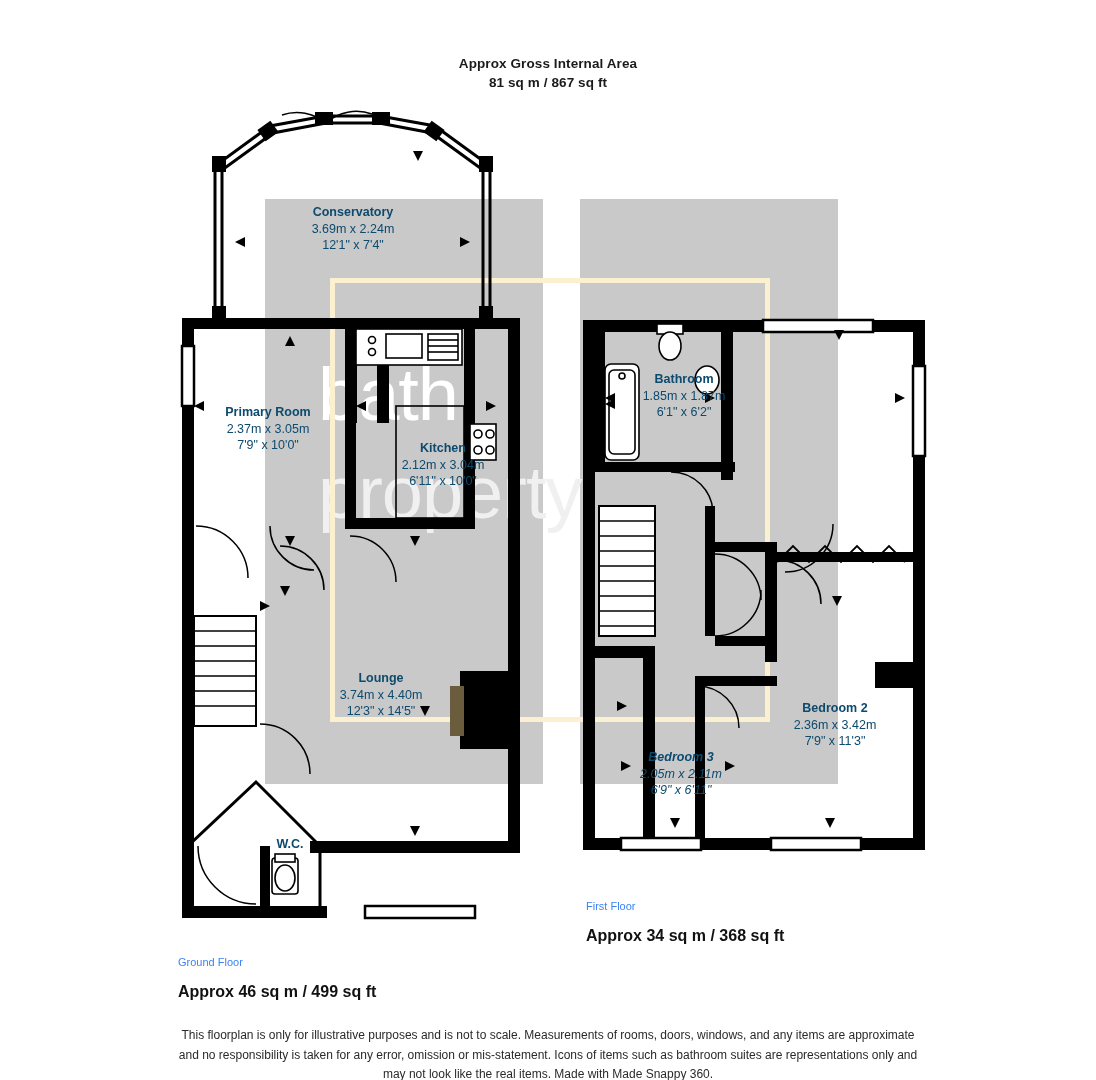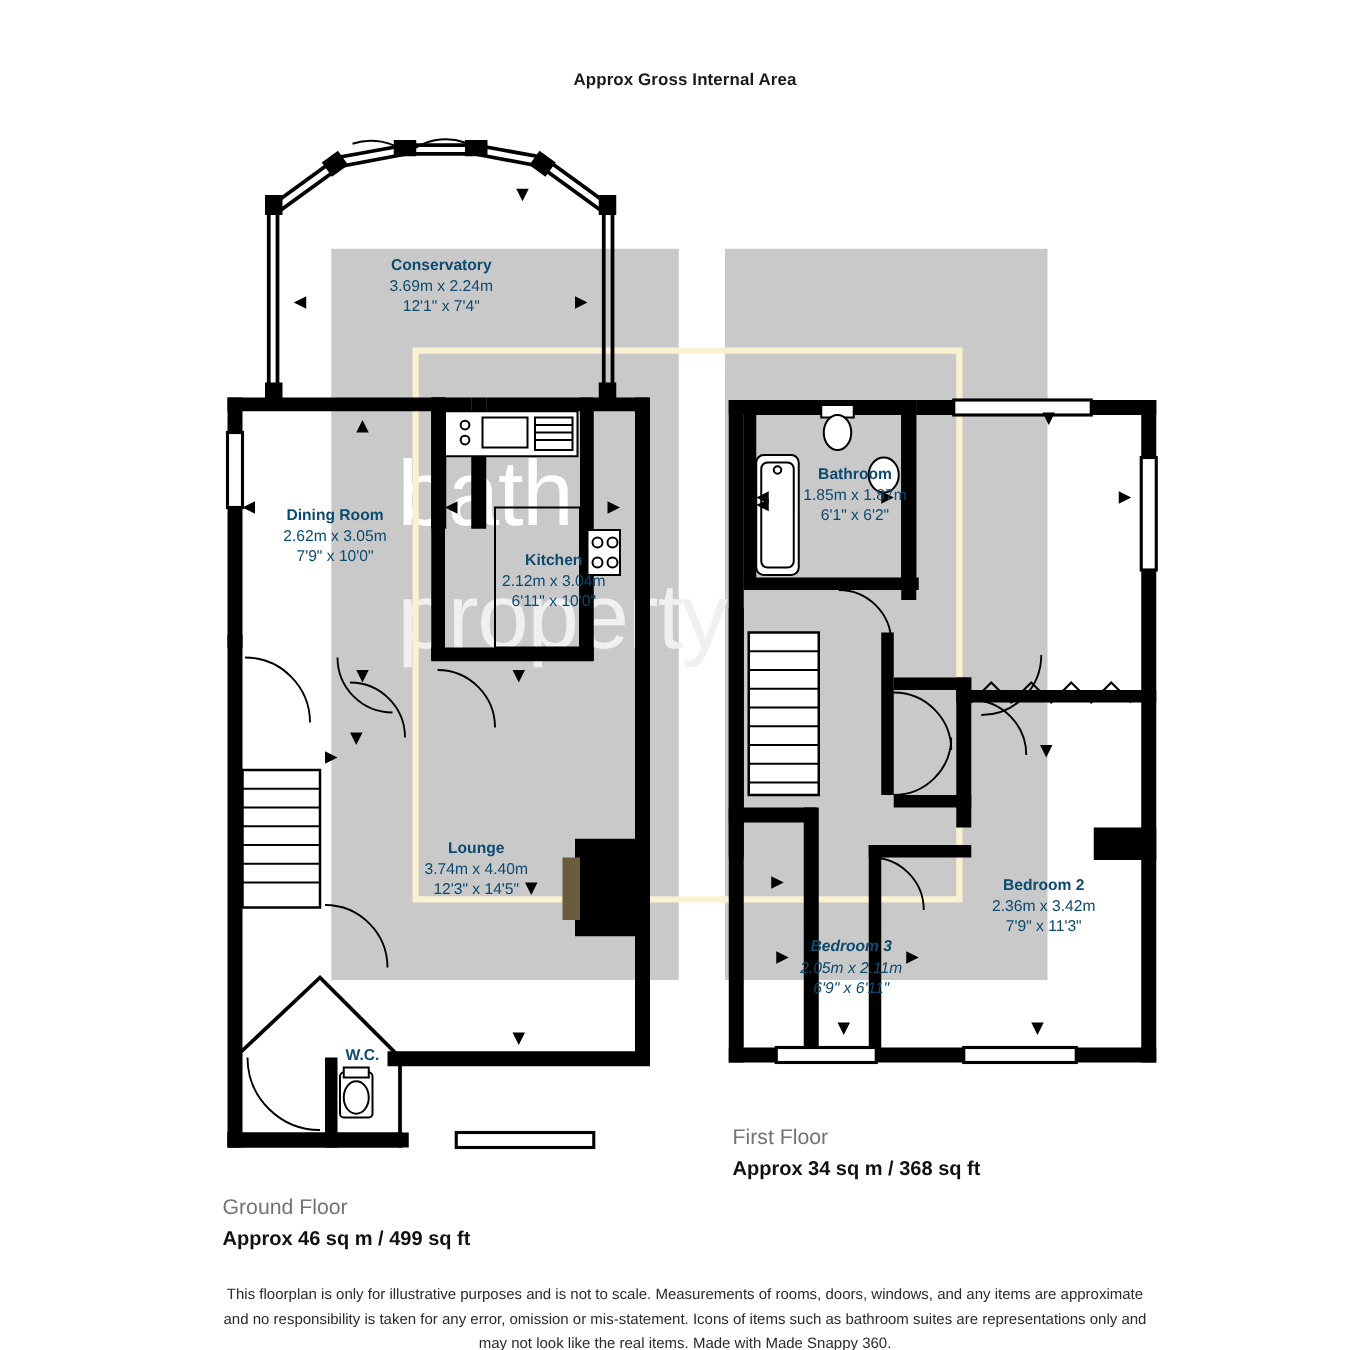--- a/index.html
+++ b/index.html
@@ -74,22 +74,22 @@
     font-size: 12.5px;
     display: block;
   }
   .room-label .rl-dim {
     display: block;
     font-weight: normal;
   }
 
   
   .floor-title {
-    font-size: 17px;
-    color: #737373;
+    font-size: 11px;
+    color: #3b82f6;
     white-space: nowrap;
   }
   .floor-sub {
     font-size: 16px;
     font-weight: bold;
     color: #111111;
     white-space: nowrap;
   }
 
   
@@ -107,20 +107,21 @@
   svg { display: block; }
   .nofill { fill: none; }
 </style>
 </head>
 <body>
 
 <div class="stage">
 
   <div id="header" class="abs">
     <div>Approx Gross Internal Area</div>
+    <div>81 sq m / 867 sq ft</div>
   </div>
 
   <div class="abs greyfill" style="left:265px; top:183px; width:278px; height:585px;"></div>
   <div class="abs greyfill" style="left:580px; top:183px; width:258px; height:585px;"></div>
 
   <div id="watermark" class="abs">
     <span class="wm-line">bath</span>
     <span class="wm-line wm-faint">property</span>
   </div>
 
@@ -343,22 +344,22 @@
     </g>
   </svg>
 
   <div class="abs room-label" style="left:230px; top:188px; width:246px;">
     <span class="rl-name">Conservatory</span>
     <span class="rl-dim">3.69m x 2.24m</span>
     <span class="rl-dim">12'1" x 7'4"</span>
   </div>
 
   <div class="abs room-label" style="left:155px; top:388px; width:226px;">
-    <span class="rl-name">Dining Room</span>
-    <span class="rl-dim">2.62m x 3.05m</span>
+    <span class="rl-name">Primary Room</span>
+    <span class="rl-dim">2.37m x 3.05m</span>
     <span class="rl-dim">7'9" x 10'0"</span>
   </div>
 
   <div class="abs room-label" style="left:355px; top:383px; width:176px;margin-top:41px;">
     <span class="rl-name">Kitchen</span>
     <span class="rl-dim">2.12m x 3.04m</span>
     <span class="rl-dim">6'11" x 10'0"</span>
   </div>
 
   <div class="abs room-label" style="left:288px; top:654px; width:186px;">

